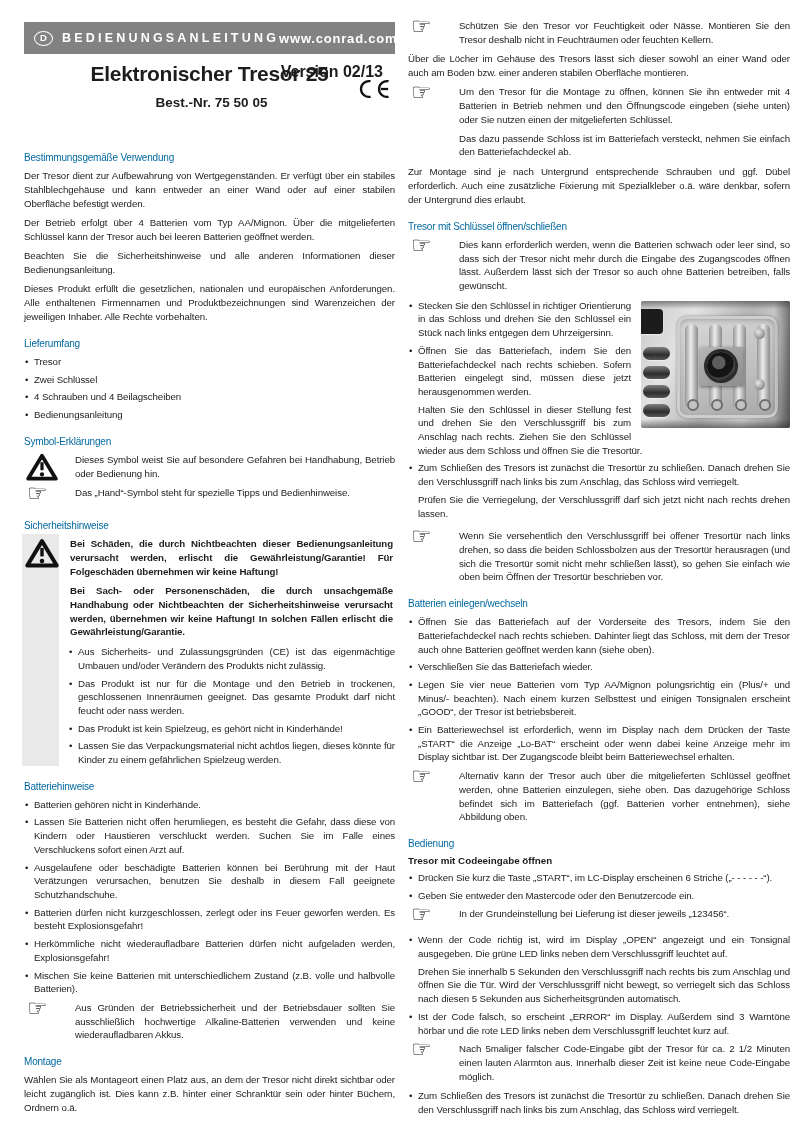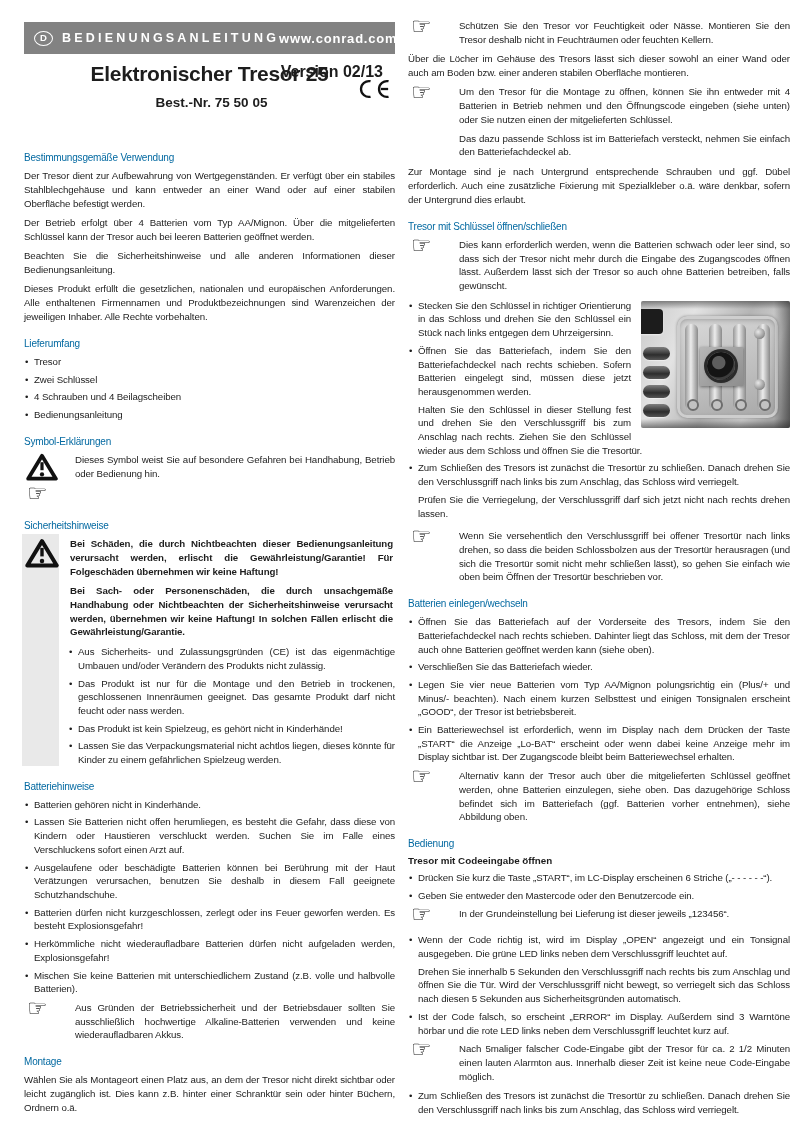--- a/index.html
+++ b/index.html
@@ -116,20 +116,21 @@
           <svg width="32" height="28" viewBox="0 0 60 52">
             <path d="M30 5 L56 48 H4 Z" fill="none" stroke="#111" stroke-width="7" stroke-linejoin="round"></path>
             <rect x="27" y="17" width="6" height="15" fill="#111"></rect>
             <circle cx="30" cy="40" r="4" fill="#111"></circle>
           </svg>
         </span>
         <span class="note-text">Dieses Symbol weist Sie auf besondere Gefahren bei Handhabung, Betrieb oder Bedienung hin.</span>
       </div>
       <div class="note">
         <span class="hand-ic">☞</span>
+        <span class="note-text">Das „Hand“-Symbol steht für spezielle Tipps und Bedienhinweise.</span>
       </div>
     </div>
 
     <div>
       <div class="h2">Sicherheitshinweise</div>
       <div class="safety-wrap">
         <span class="safety-band"></span>
         <span class="safety-tri">
           <svg width="34" height="30" viewBox="0 0 60 52">
             <path d="M30 5 L56 48 H4 Z" fill="none" stroke="#111" stroke-width="7" stroke-linejoin="round"></path>

